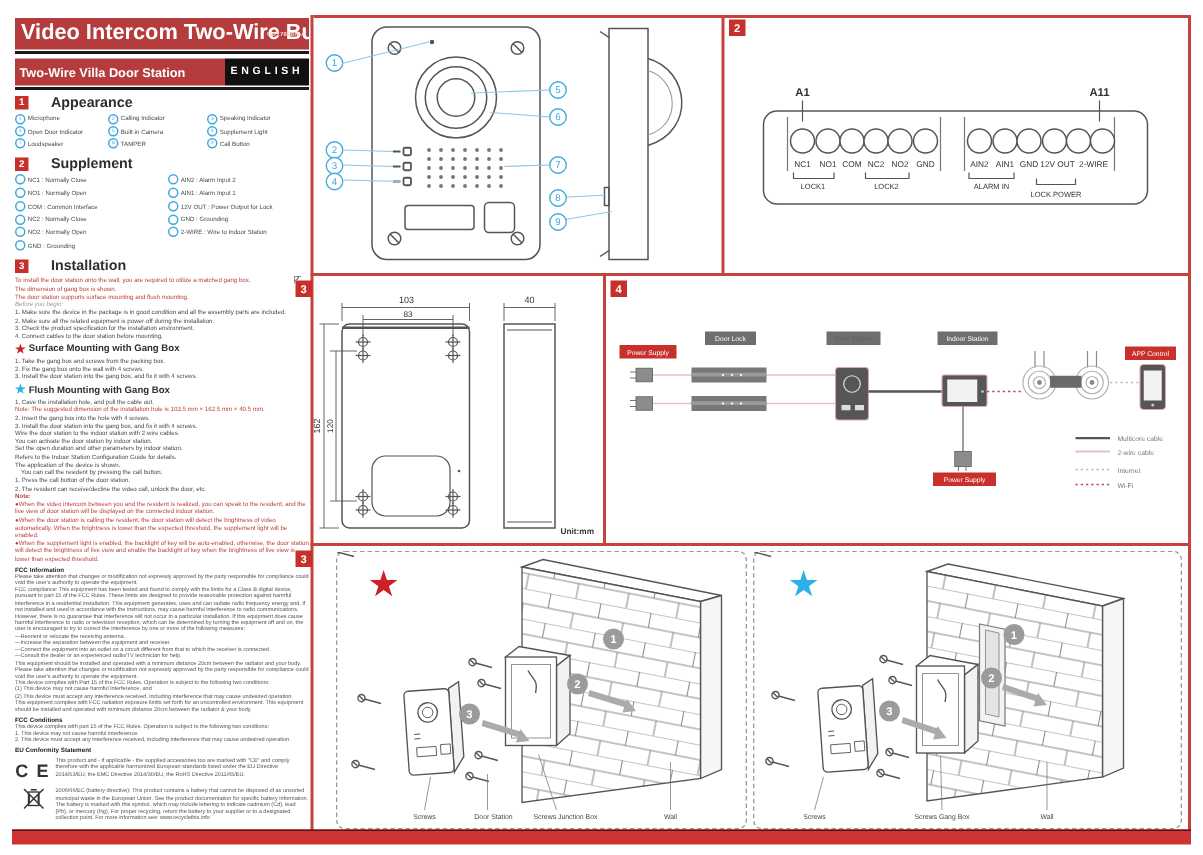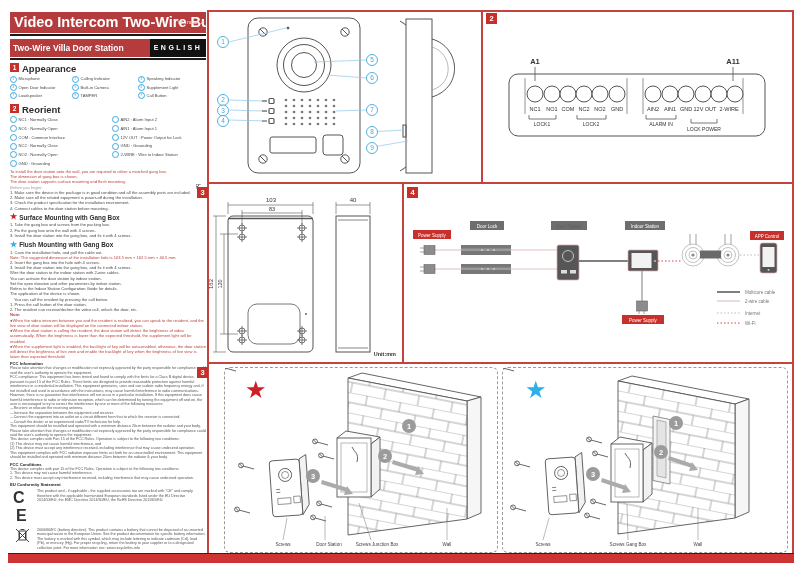--- a/index.html
+++ b/index.html
@@ -6,41 +6,41 @@
   #page{position:relative;width:802px;height:570px;background:#fff;overflow:hidden;}
   .vline,.hline{position:absolute;background:#c5433e;}
   
   #leftcol{position:absolute;left:10px;top:12px;width:196px;}
   .title-bar{position:relative;background:#b43c3c;color:#fff;font-weight:bold;font-size:14.5px;line-height:21px;height:21px;padding-left:4px;white-space:nowrap;overflow:hidden;}
   .doc-no{position:absolute;right:2px;bottom:0px;font-size:4px;font-weight:bold;color:#f2d7d7;letter-spacing:.2px;}
   .black-rule{height:2px;background:#1a1a1a;margin-top:1px;}
   .subtitle-row{display:flex;margin-top:3px;height:18px;}
   .subtitle-red{flex:1;background:#b43c3c;color:#fff;font-weight:bold;font-size:8.5px;line-height:18px;padding-left:3px;}
   .subtitle-blk{width:56px;background:#111;color:#fff;font-size:7px;font-weight:bold;letter-spacing:2.5px;text-align:center;line-height:18px;}
-  .sec{display:flex;align-items:flex-start;gap:3px;margin:3px 0 1.5px 0;}
+  .sec{display:flex;align-items:center;gap:15px;margin:3px 0 1.5px 0;}
   .sec-num{width:9px;height:9px;background:#c5302b;color:#fff;font-size:6.5px;font-weight:bold;text-align:center;line-height:9px;flex:0 0 auto;}
   .sec-title{font-size:9.5px;font-weight:bold;color:#2e2e2e;}
   .t{font-size:4.1px;line-height:1.28;color:#4a4a4a;}
   .red-txt{color:#b8423a;}
   .ital{color:#9a9a9a;font-style:italic;}
   .legend-row{display:flex;}
   .legend-item{display:flex;align-items:center;gap:1.5px;margin-bottom:1.4px;}
   .li-w1{width:62px;}.li-w2{width:66px;}.li-w3{width:64px;}
   .numcirc{width:5px;height:5px;border:.6px solid #3fa9dc;border-radius:50%;color:#3fa9dc;font-size:3.2px;line-height:5px;text-align:center;flex:0 0 auto;}
   .term-cols{display:flex;}
   .term-col1{width:102px;}.term-col2{width:94px;}
   .term-item{display:flex;align-items:center;gap:1.5px;margin-bottom:1.8px;}
   .sub-head{display:flex;align-items:center;gap:2px;font-size:6.4px;font-weight:bold;color:#2e2e2e;margin:2.5px 0 1px 0;}
   .star-s{font-size:8px;line-height:1;}
   .star-red{color:#cc2127;}.star-blue{color:#2bb1e8;}
   .fcc{font-size:3.7px;line-height:1.2;color:#555;}
   .fcc-h{font-weight:bold;color:#222;font-size:4.2px;margin-top:2px;}
   .eu-row{display:flex;gap:3px;margin-top:2.5px;align-items:flex-start;}
   .eu-icon{flex:0 0 24px;text-align:center;}
-  .ce-mark{font-size:16px;font-weight:bold;color:#333;letter-spacing:1.5px;}
+  .ce-mark{font-size:12px;font-weight:bold;color:#333;letter-spacing:1.5px;}
   
   .panel{position:absolute;}
   .panel-num{position:absolute;width:11px;height:11px;background:#c5302b;color:#fff;font-size:7.5px;font-weight:bold;text-align:center;line-height:11px;z-index:5;}
   .dashed-box{position:absolute;border:1px dashed #9a9a9a;border-radius:6px;}
   .big-star{position:absolute;font-size:24px;line-height:1;z-index:4;}
   .bottom-band{position:absolute;left:8px;top:553px;width:786px;height:9px;background:#cf3434;border-top:1.5px solid #5a1010;}
   svg text{font-family:"Liberation Sans",sans-serif;}
 </style>
 </head>
 <body>
@@ -109,21 +109,21 @@
           <span>TAMPER</span>
         </div>
       <div class="legend-item li-w3">
           <span class="numcirc">9</span>
           <span>Call Button</span>
         </div>
     </div>
 
     <div class="sec">
       <div class="sec-num">2</div>
-      <div class="sec-title">Reorient</div>
+      <div class="sec-title">Supplement</div>
     </div>
     <div class="term-cols t">
       <div class="term-col1">
         <div class="term-item">
             <span class="numcirc"></span>
             <span>NC1 : Normally Close</span>
           </div>
         <div class="term-item">
             <span class="numcirc"></span>
             <span>NO1 : Normally Open</span>
@@ -162,20 +162,24 @@
             <span class="numcirc"></span>
             <span>GND : Grounding</span>
           </div>
         <div class="term-item">
             <span class="numcirc"></span>
             <span>2-WIRE : Wire to Indoor Station</span>
           </div>
       </div>
     </div>
 
+    <div class="sec">
+      <div class="sec-num">3</div>
+      <div class="sec-title">Installation</div>
+    </div>
     <div class="t red-txt">To install the door station onto the wall, you are required to utilize a matched gang box.</div>
     <div class="t red-txt">The dimension of gang box is shown.</div>
     <div class="t red-txt">The door station supports surface mounting and flush mounting.</div>
     <div class="t ital">Before you begin:</div>
     <div class="t">1. Make sure the device in the package is in good condition and all the assembly parts are included.</div>
     <div class="t">2. Make sure all the related equipment is power-off during the installation.</div>
     <div class="t">3. Check the product specification for the installation environment.</div>
     <div class="t">4. Connect cables to the door station before mounting.</div>
     <div class="sub-head">
       <span class="star-s star-red">★</span>

